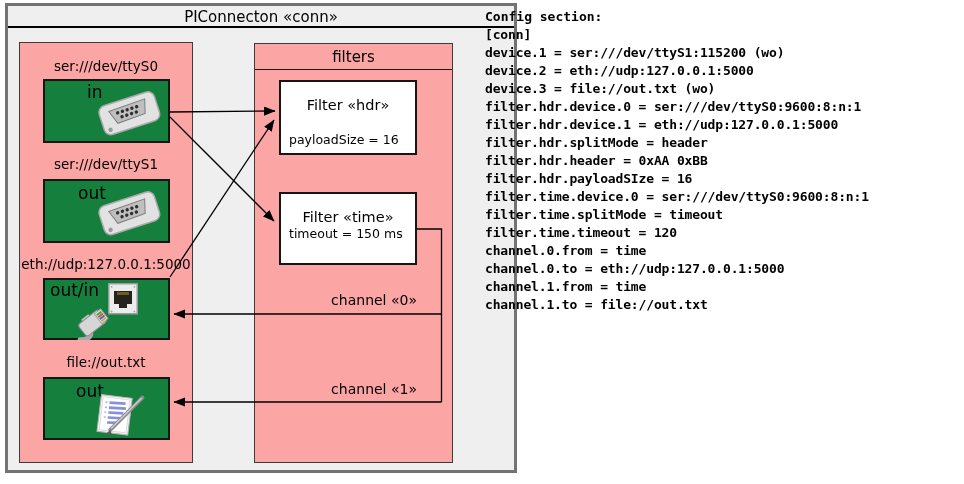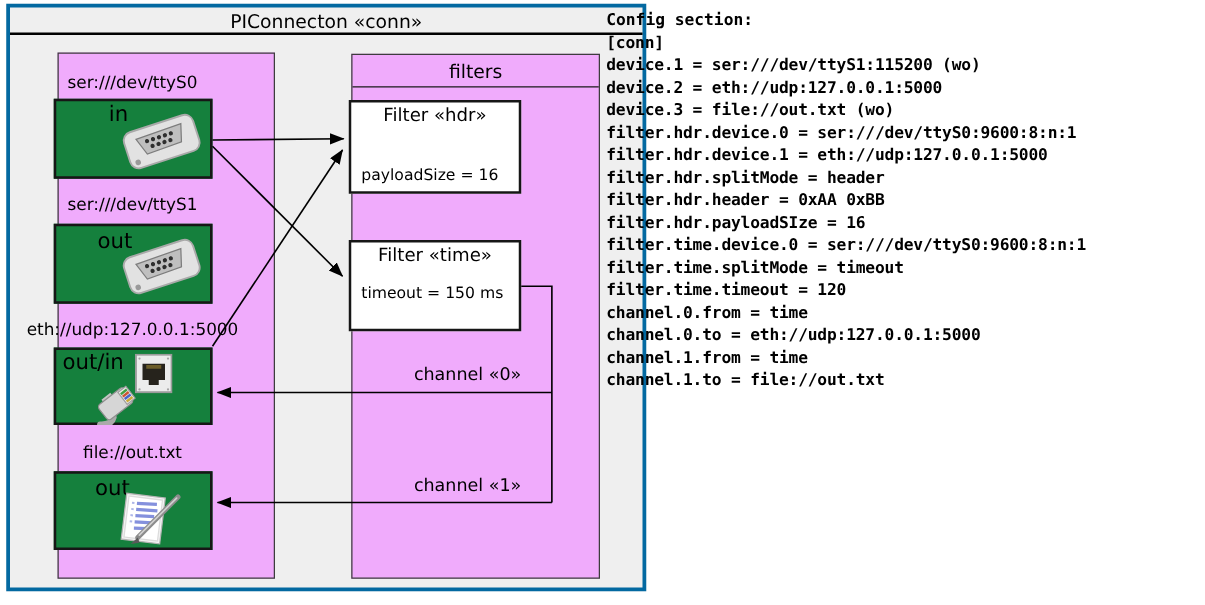--- a/index.html
+++ b/index.html
@@ -3,29 +3,29 @@
 <meta charset="utf-8">
 <style>
   * { box-sizing: border-box; }
   html, body { margin: 0; padding: 0; background: #ffffff; }
   body { width: 964px; height: 484px; font-family: "DejaVu Sans", sans-serif; color: #000; }
   #root { position: relative; width: 964px; height: 484px; overflow: hidden; background: #ffffff; }
 
   
   .diagram {
     position: absolute; left: 5px; top: 3px; width: 512px; height: 470px;
-    border: 3px solid #0369a1; background: #efefef;
+    border: 3px solid #737373; background: #efefef;
   }
   .conn-title {
     position: absolute; left: 0; top: 0; width: 100%; height: 22px;
     line-height: 23px; text-align: center; font-size: 15px;
     border-bottom: 2px solid #000;
   }
   .panel {
-    position: absolute; background: #f0abfc; border: 1.5px solid #3d3d3d; margin-left: 27px;
+    position: absolute; background: #fca5a5; border: 1.5px solid #3d3d3d;
   }
   .devices-panel { left: 11px; top: 36px; width: 174px; height: 421px; }
   .filters-panel { left: 246px; top: 37px; width: 199px; height: 420px; }
   .filters-title {
     position: absolute; left: 0; top: 0; width: 100%; height: 26px;
     line-height: 26px; text-align: center; font-size: 15px;
     border-bottom: 1.5px solid #1a1a1a;
   }
 
   
@@ -37,21 +37,21 @@
     position: absolute; left: 35px; width: 127px;
     background: #15803d; border: 2px solid #161616; z-index: 2;
   }
   .mode-label { position: absolute; font-size: 17px; line-height: 19px; }
 
   
   .filter-box {
     position: absolute; left: 271px; width: 138px;
     background: #ffffff; border: 2px solid #161616; z-index: 2;
   }
-  .filter-title { text-align: center; font-size: 14.5px; margin-top: 3px; }
+  .filter-title { text-align: center; font-size: 14.5px; margin-top: 15px; }
   .filter-prop { position: absolute; left: 8px; font-size: 12.5px; line-height: 17px; white-space: pre; }
 
   .channel-label {
     position: absolute; left: 292px; width: 117px; text-align: right;
     font-size: 14px; z-index: 2;
   }
 
   .wires { position: absolute; left: 0; top: 0; width: 964px; height: 484px; z-index: 3; pointer-events: none; }
 
   

